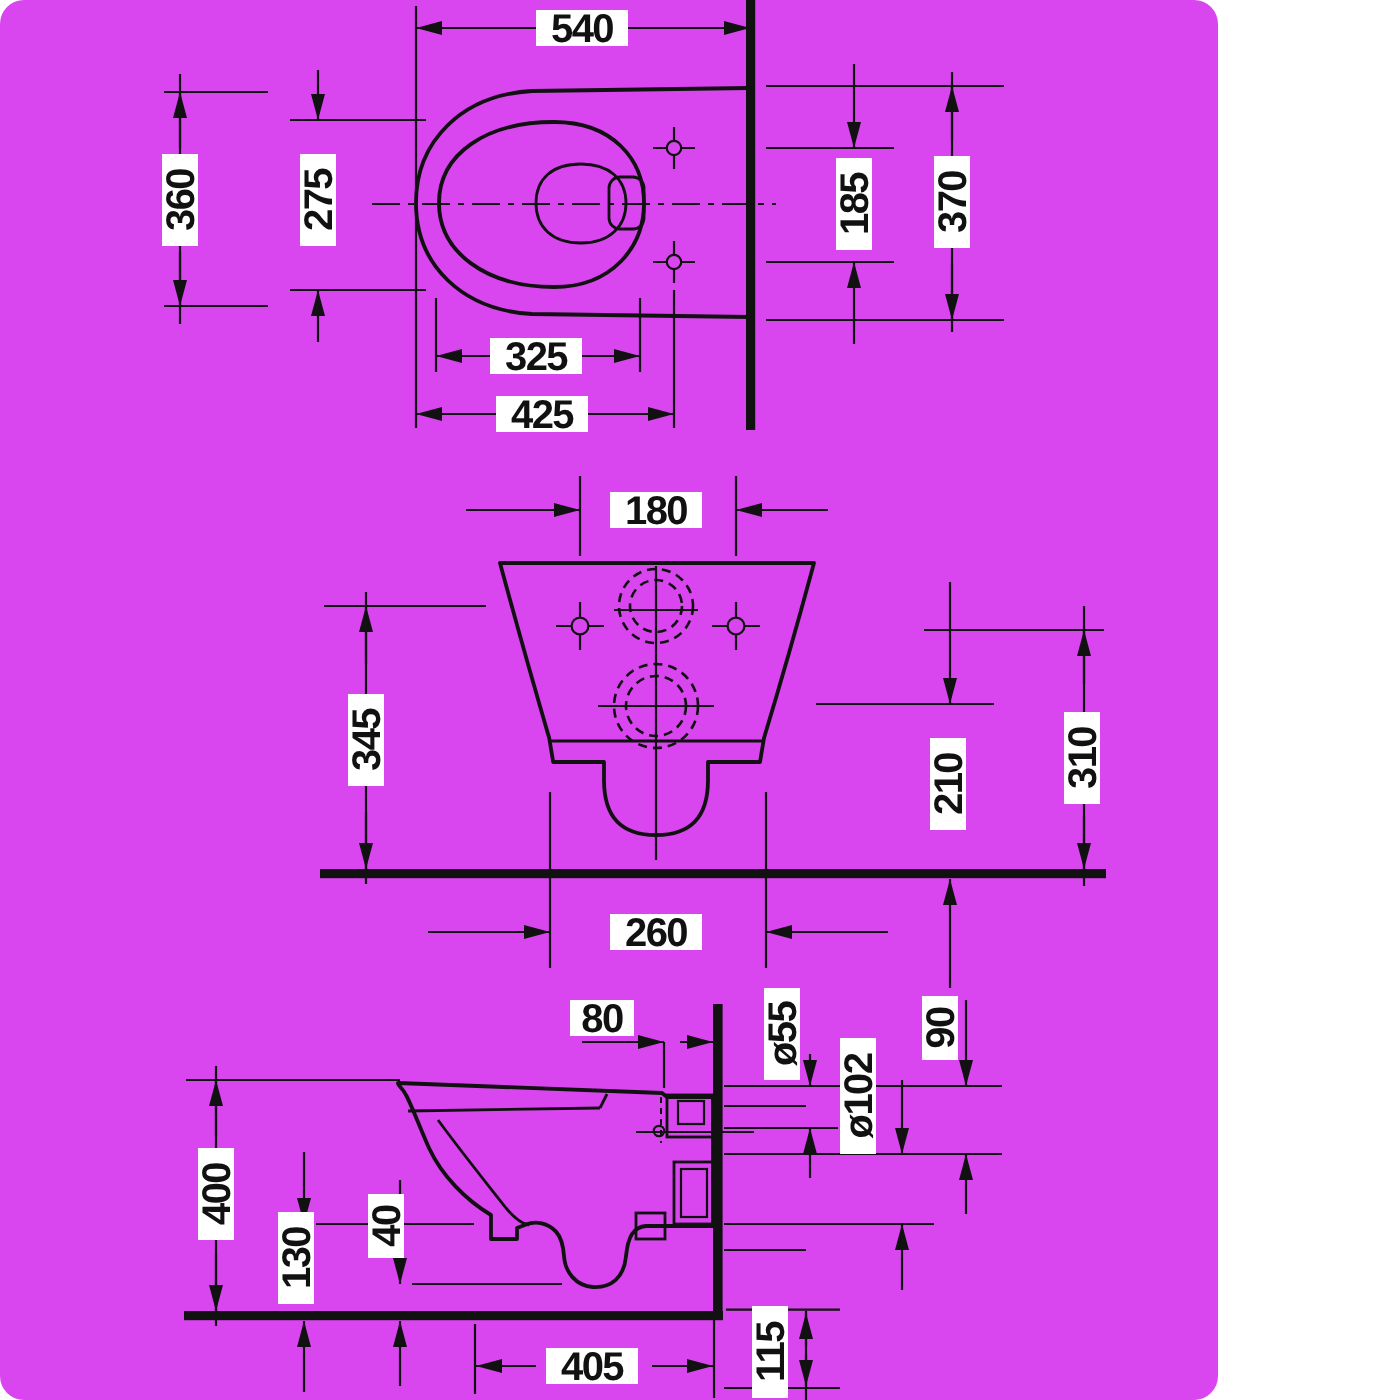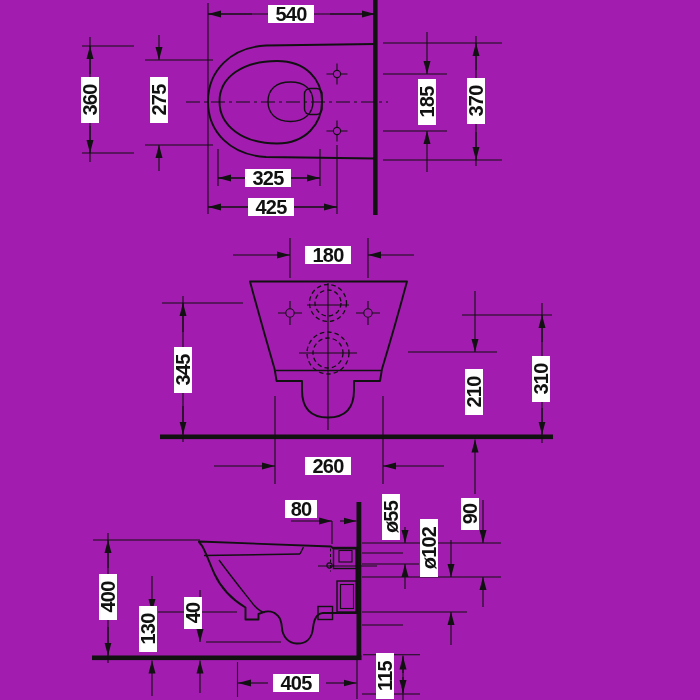--- a/index.html
+++ b/index.html
@@ -1,16 +1,16 @@
 <!DOCTYPE html>
 <html><head>
 <meta charset="utf-8">
 <style>
   html,body{margin:0;padding:0;background:#fff;}
-  #canvas{width:700px;height:700px;position:relative;background:#a21caf;}
+  #canvas{width:609px;height:700px;position:relative;background:#d946ef;border-radius:12px;}
   svg{display:block;}
   .ln  {stroke:#111;stroke-width:1.1;fill:none;}
   .l2  {stroke:#111;stroke-width:1.4;fill:none;}
   .ol  {stroke:#111;stroke-width:1.9;fill:none;stroke-linejoin:round;stroke-linecap:round;}
   .dc  {stroke:#111;stroke-width:1.3;fill:none;stroke-dasharray:4.5 3;}
   .cl  {stroke:#111;stroke-width:1;fill:none;stroke-dasharray:14 4 3 4;}
   .dsh {stroke:#111;stroke-width:1;fill:none;stroke-dasharray:3 2.5;}
   .th  {fill:#111;stroke:none;}
   .bg  {fill:#fff;stroke:none;}
   text.dim{font-family:"Liberation Sans",sans-serif;font-size:20px;font-weight:bold;

